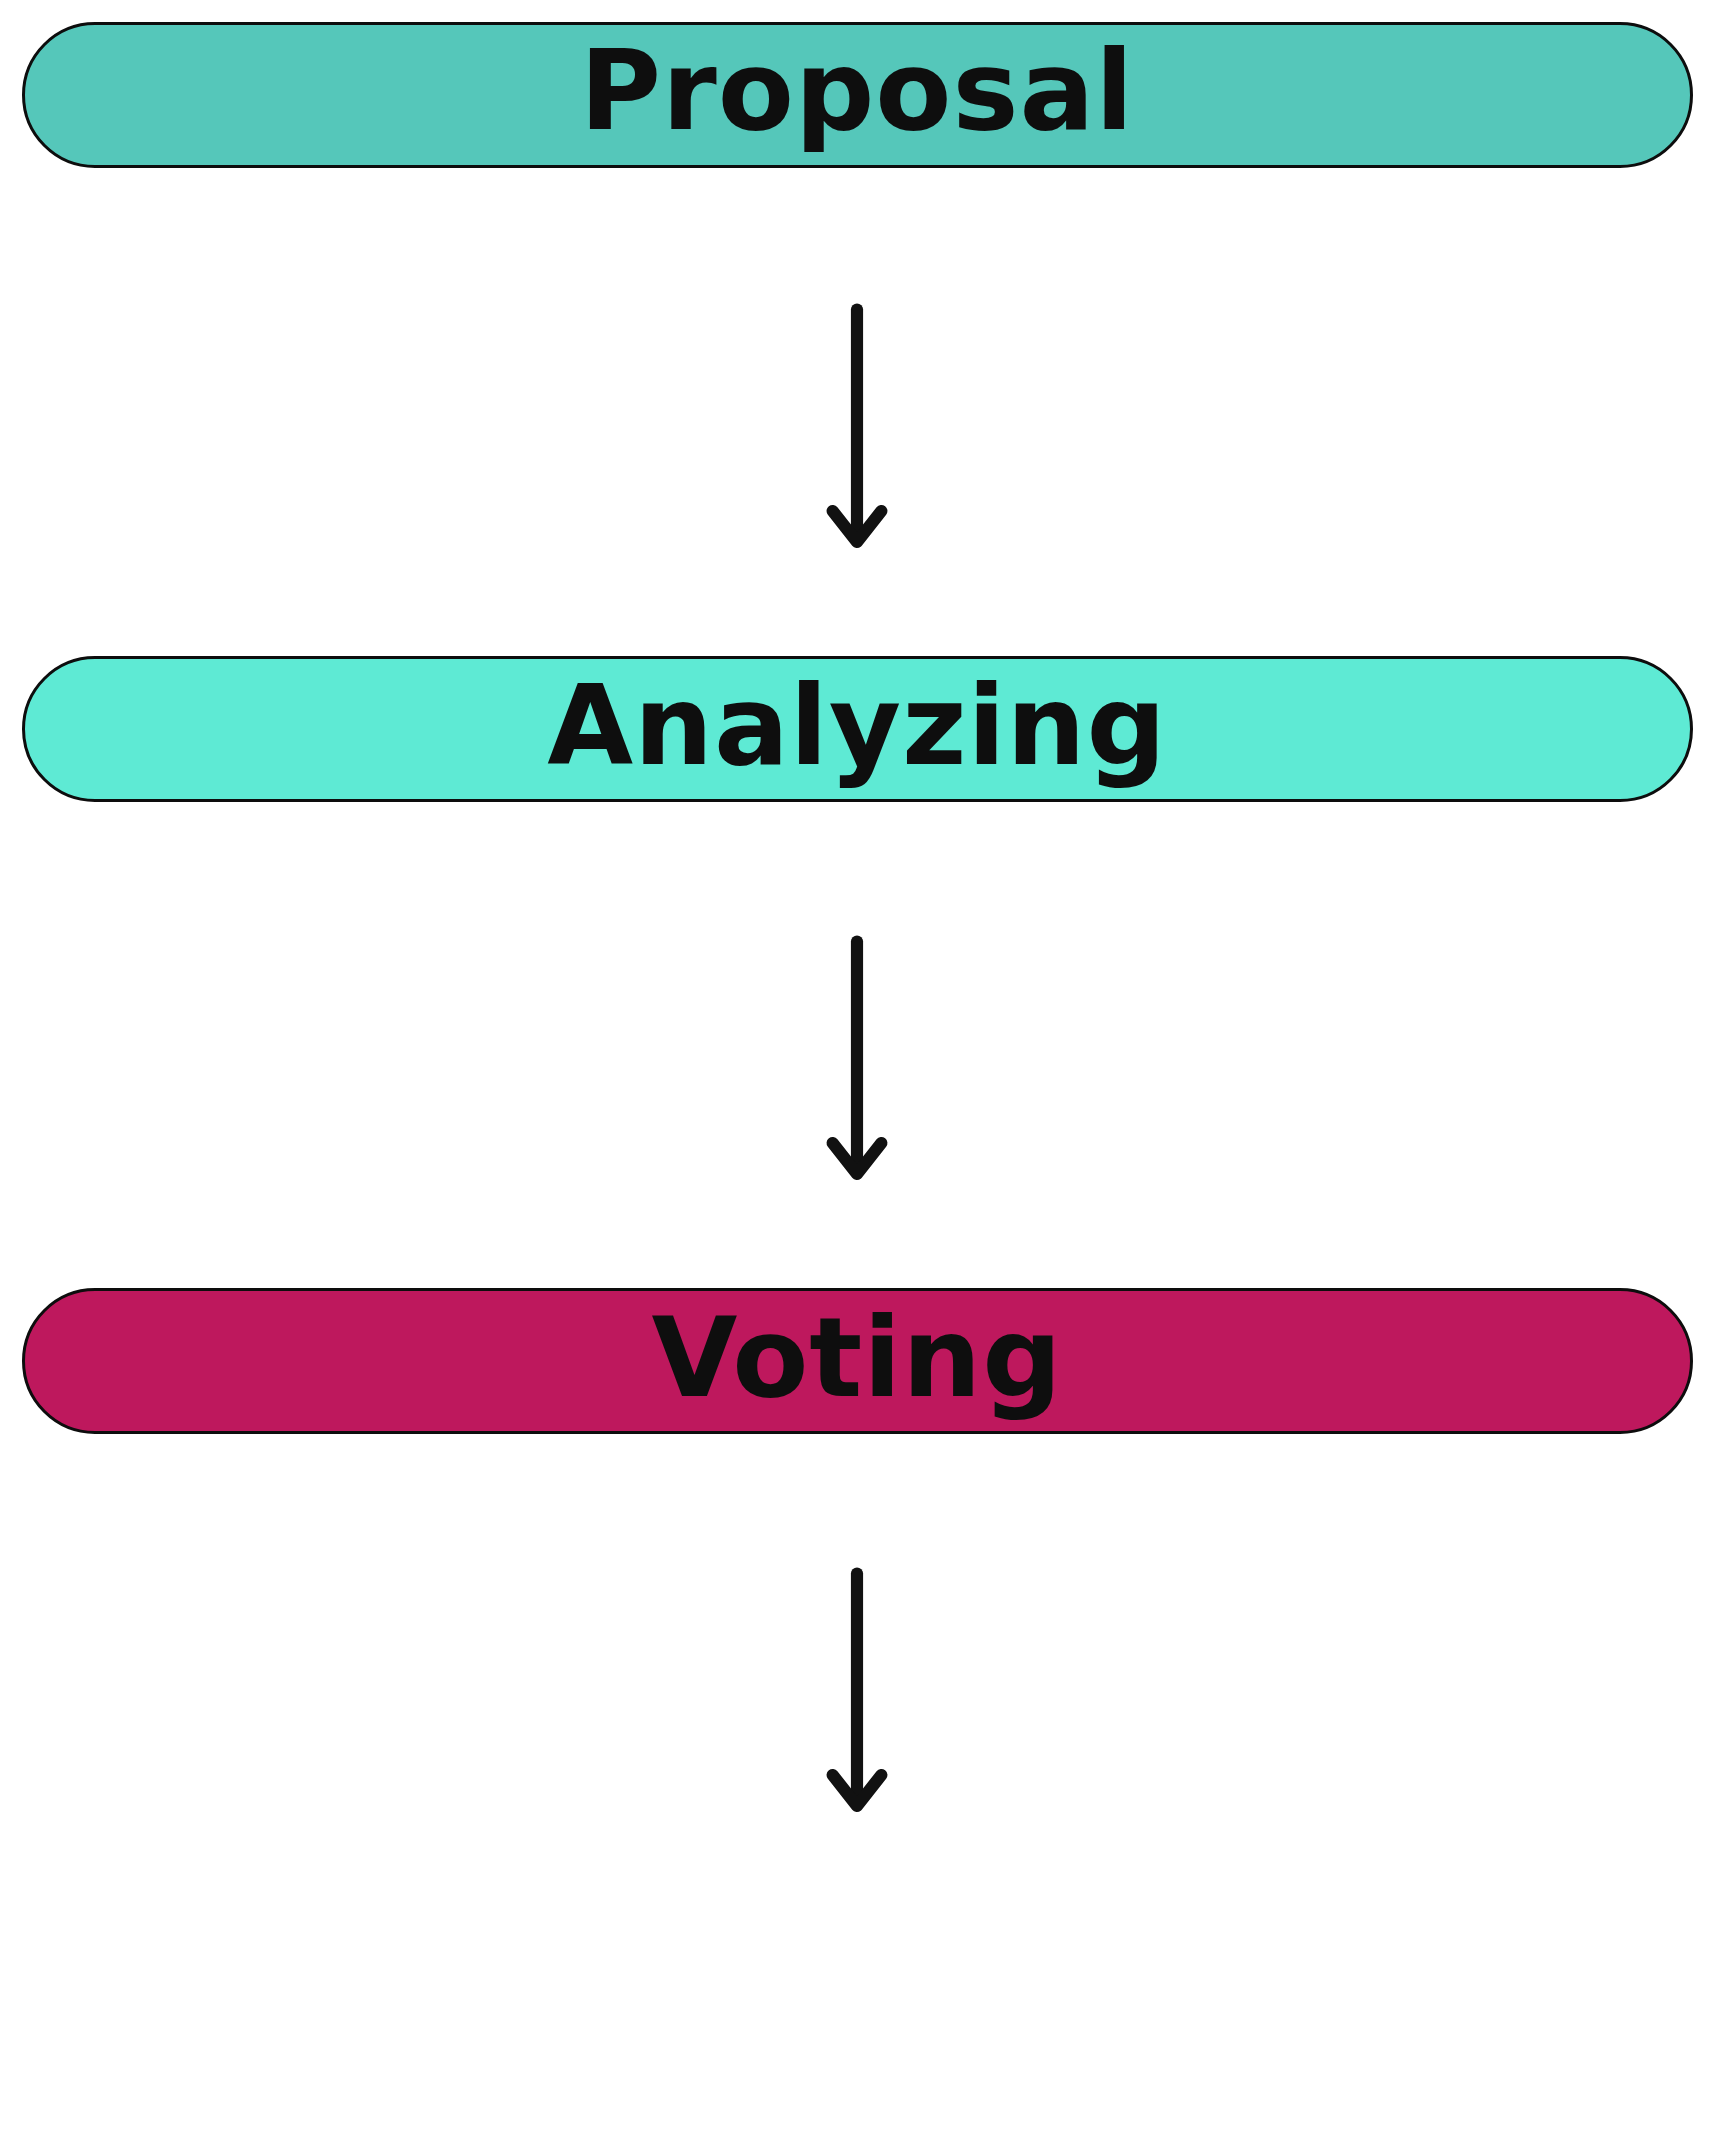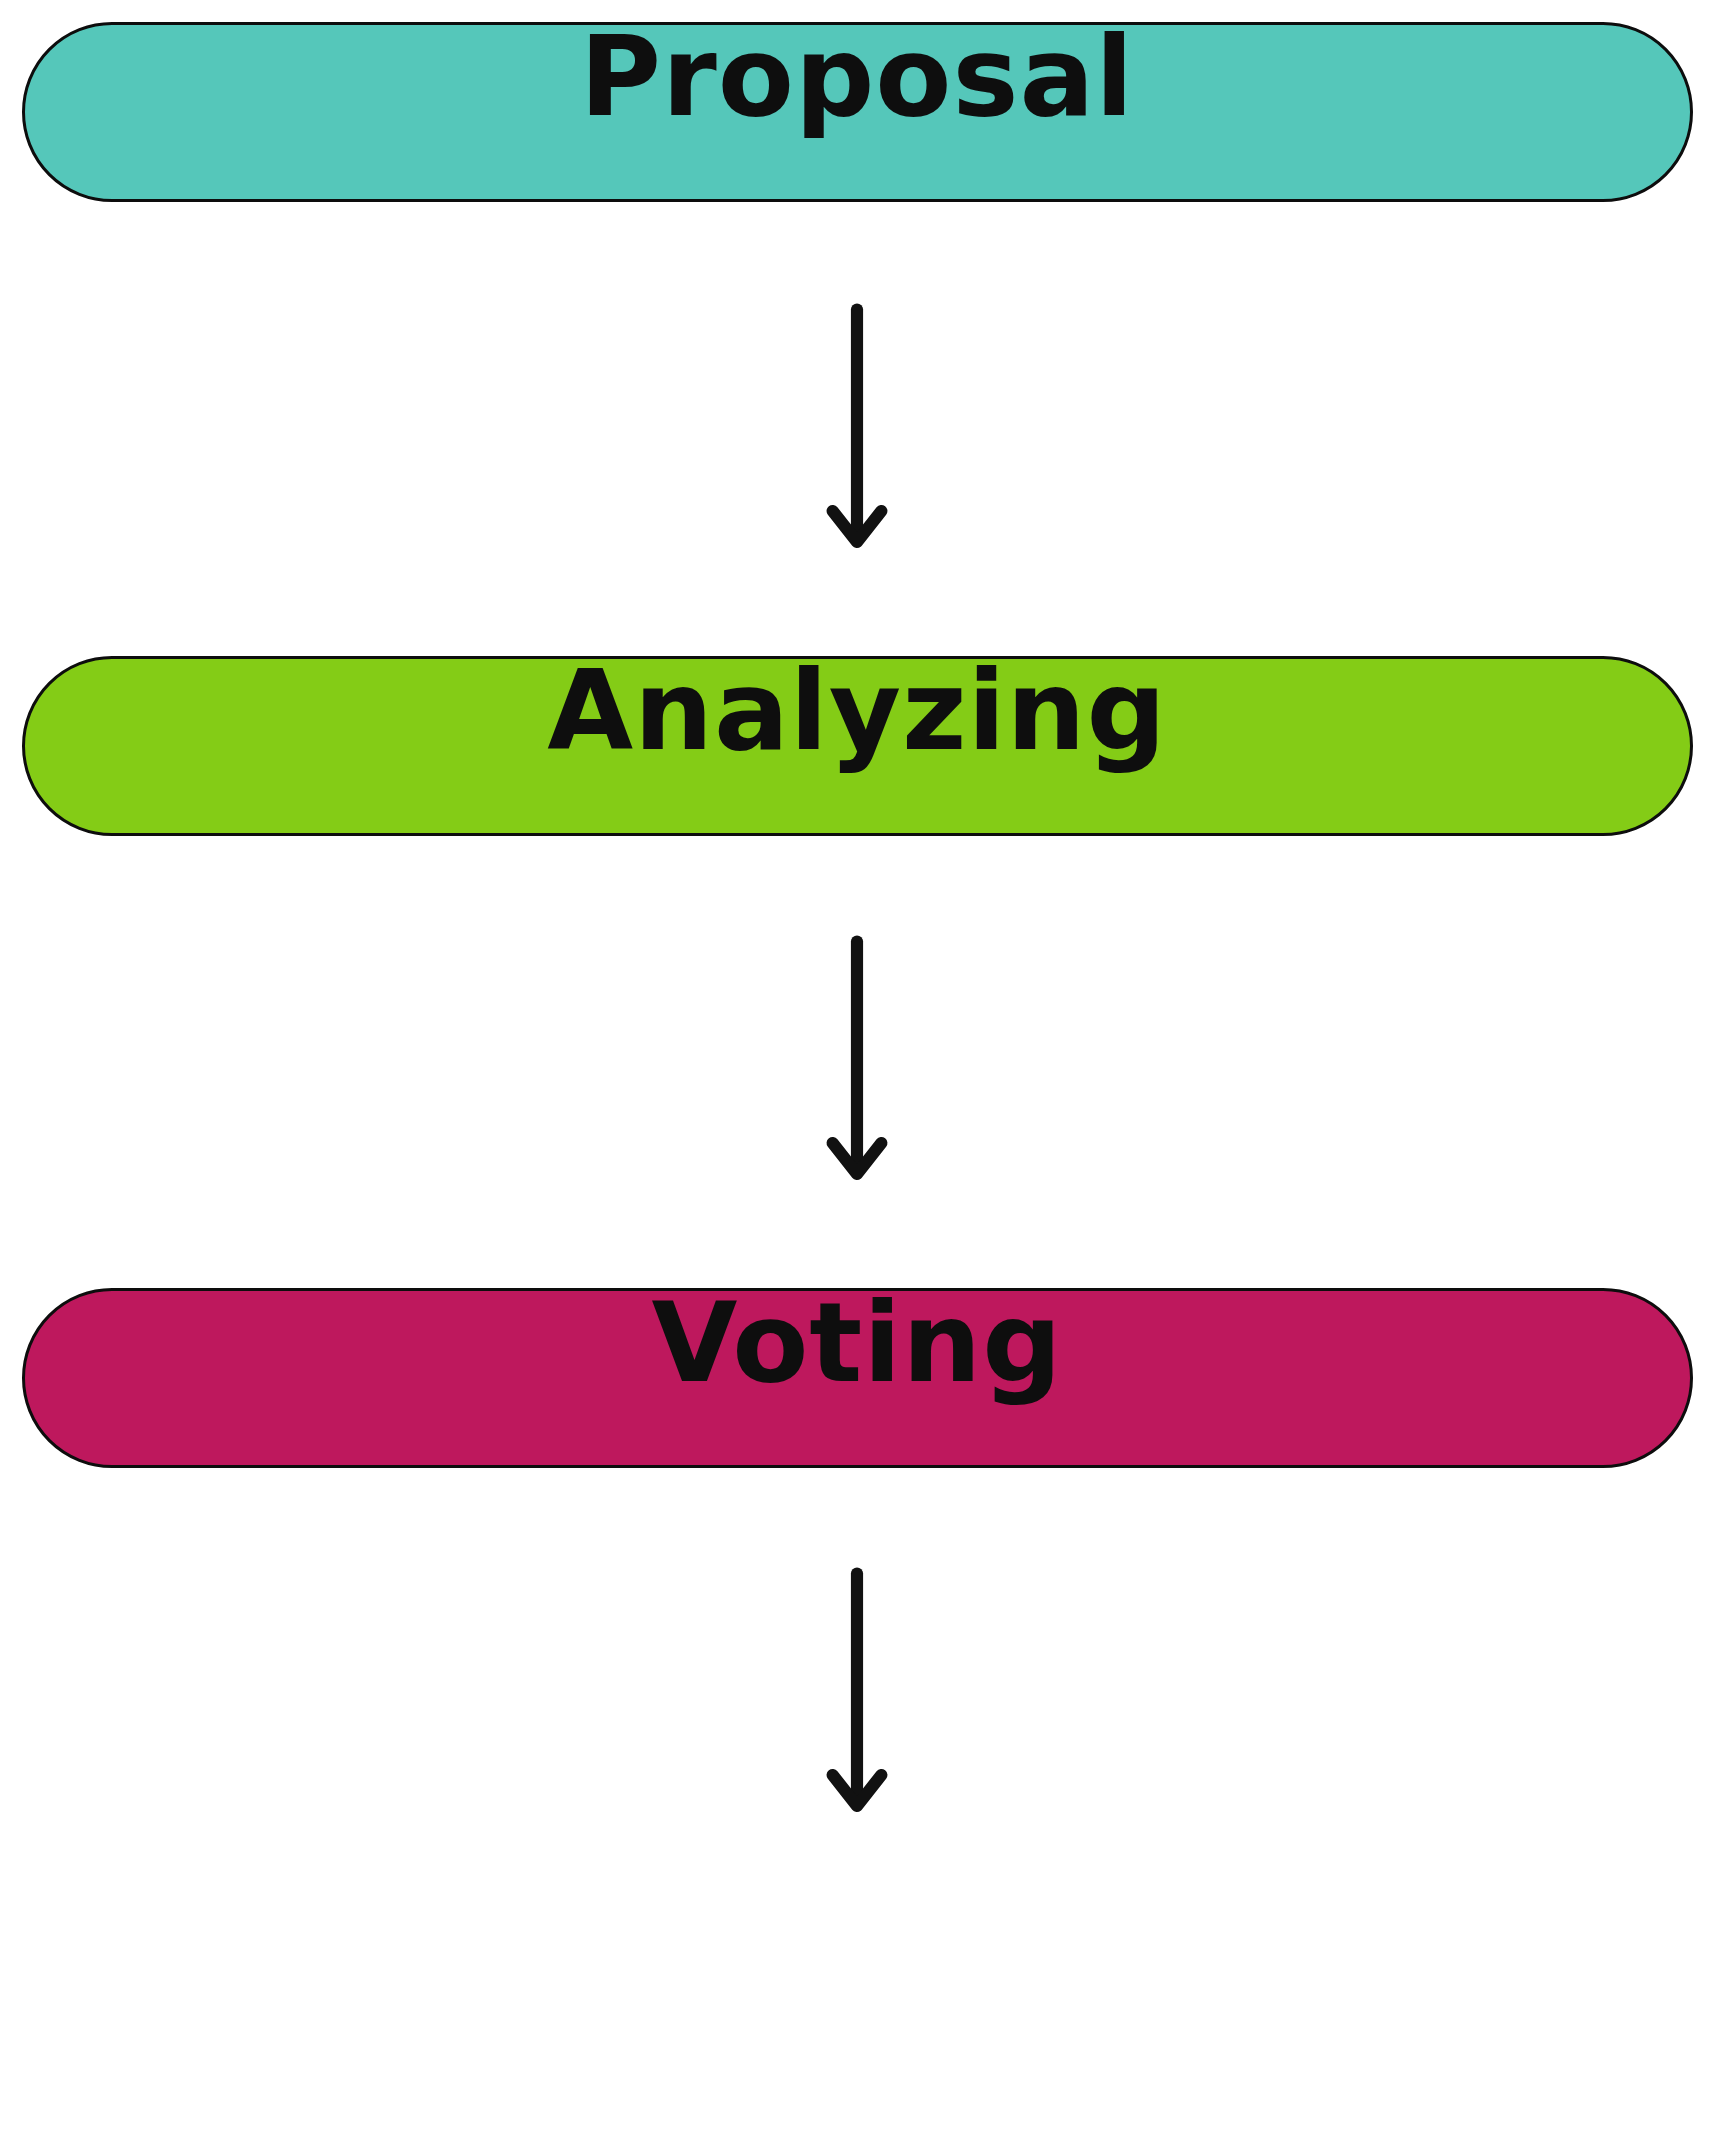--- a/index.html
+++ b/index.html
@@ -12,26 +12,26 @@
     width: 1713px;
     height: 2156px;
     background: #ffffff;
     font-family: "DejaVu Sans", "Liberation Sans", sans-serif;
     overflow: hidden;
   }
   .flow-node {
     position: absolute;
     left: 21.5px;
     width: 1671px;
-    height: 180px;
+    height: 146px;
     box-sizing: border-box;
     border: 3.7px solid #0d0d0d;
     border-radius: 97px;
     display: flex;
-    align-items: flex-start;
+    align-items: center;
     justify-content: center;
   }
   .flow-node .node-label {
     font-size: 111px;
     font-weight: 800;
     letter-spacing: 0.9px;
     line-height: 1;
     transform: translateY(-3.7px);
   }
   .node-1 { top: 21.5px; }
@@ -71,21 +71,21 @@
     <span class="node-label" style="color: rgb(14, 14, 14);">Proposal</span>
   </div>
 
   <div class="flow-arrow arrow-1">
     <svg viewBox="0 0 80 285" xmlns="http://www.w3.org/2000/svg" style="stroke: rgb(17, 17, 17);">
       <path d="M40 7 L40 250"></path>
       <path d="M14 222 L40 255 L66 222"></path>
     </svg>
   </div>
 
-  <div class="flow-node node-2" style="background: #84cc16;">
+  <div class="flow-node node-2" style="background: #5eead4;">
     <span class="node-label" style="color: rgb(14, 14, 14);">Analyzing</span>
   </div>
 
   <div class="flow-arrow arrow-2">
     <svg viewBox="0 0 80 285" xmlns="http://www.w3.org/2000/svg" style="stroke: rgb(17, 17, 17);">
       <path d="M40 7 L40 250"></path>
       <path d="M14 222 L40 255 L66 222"></path>
     </svg>
   </div>
 

